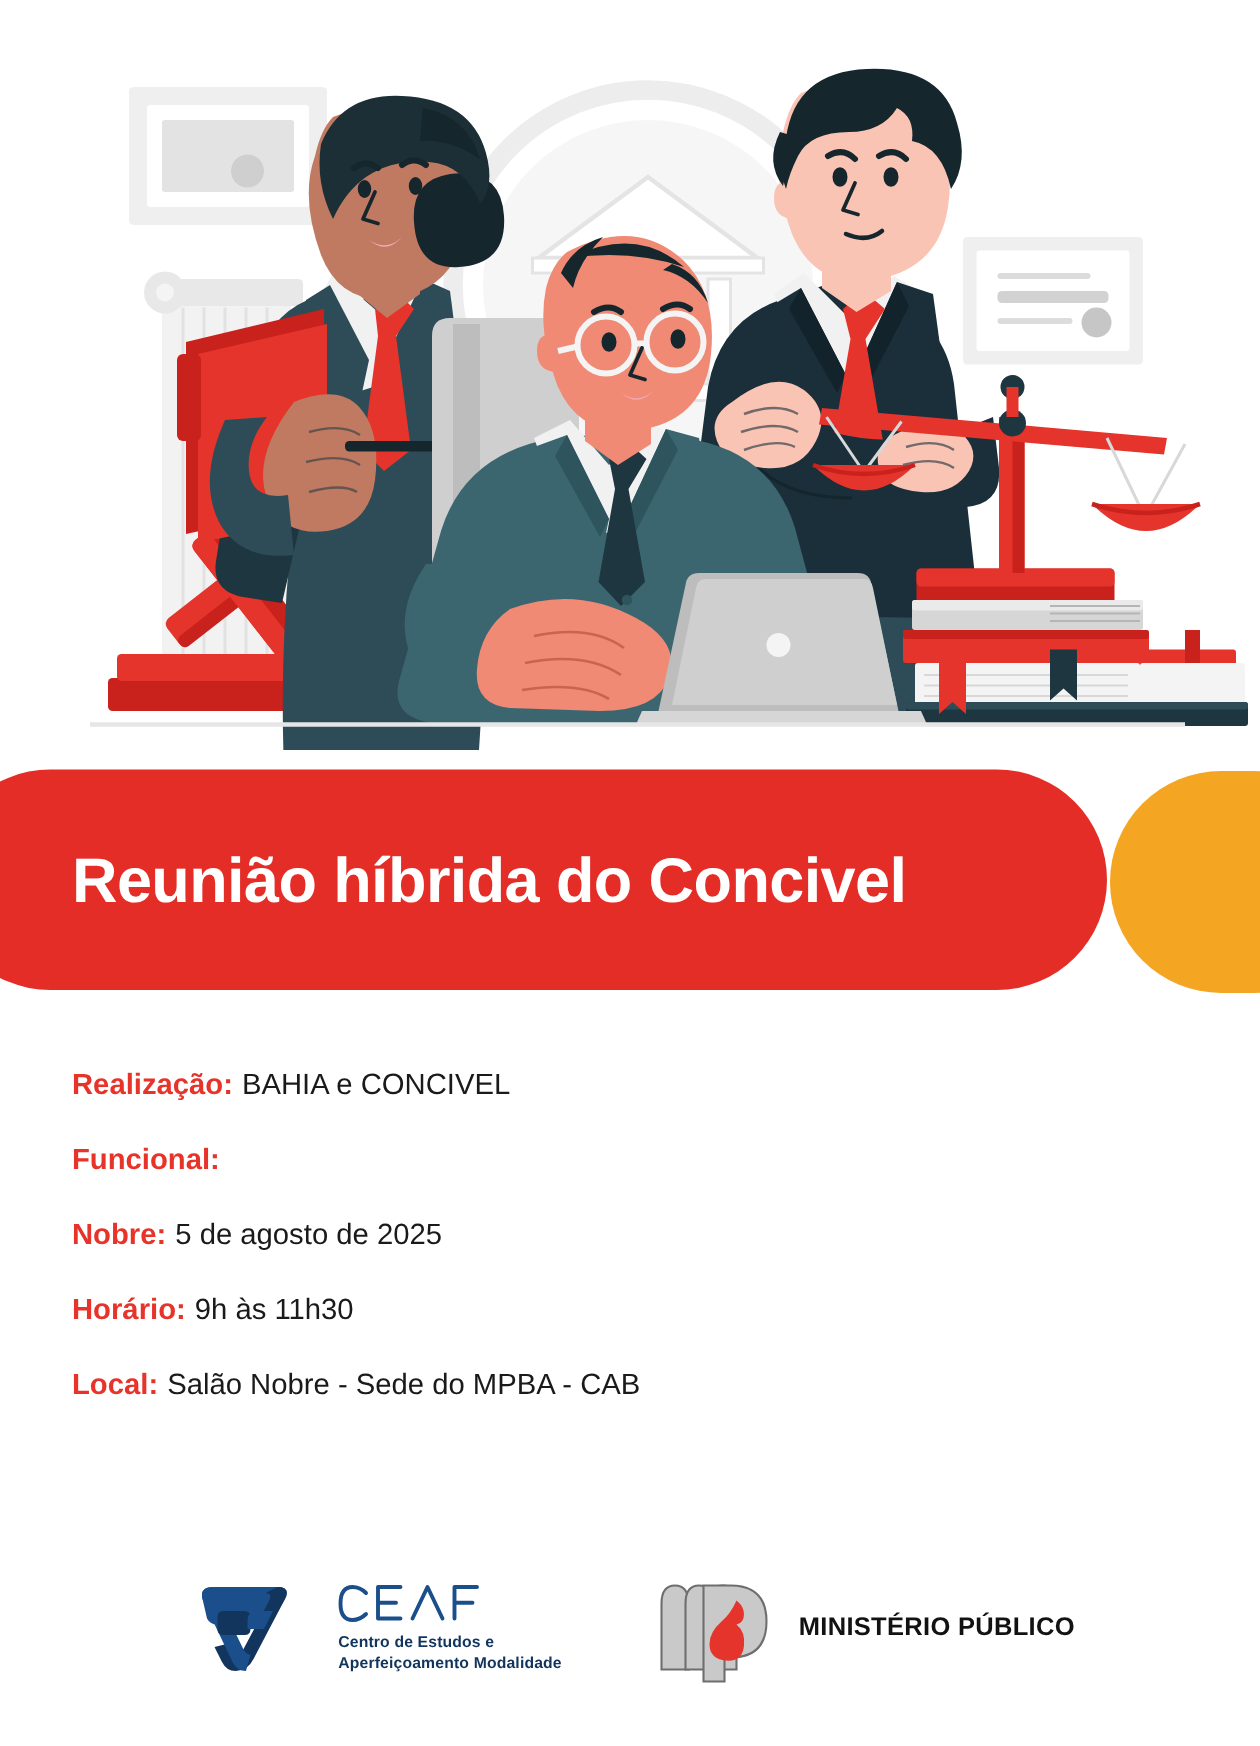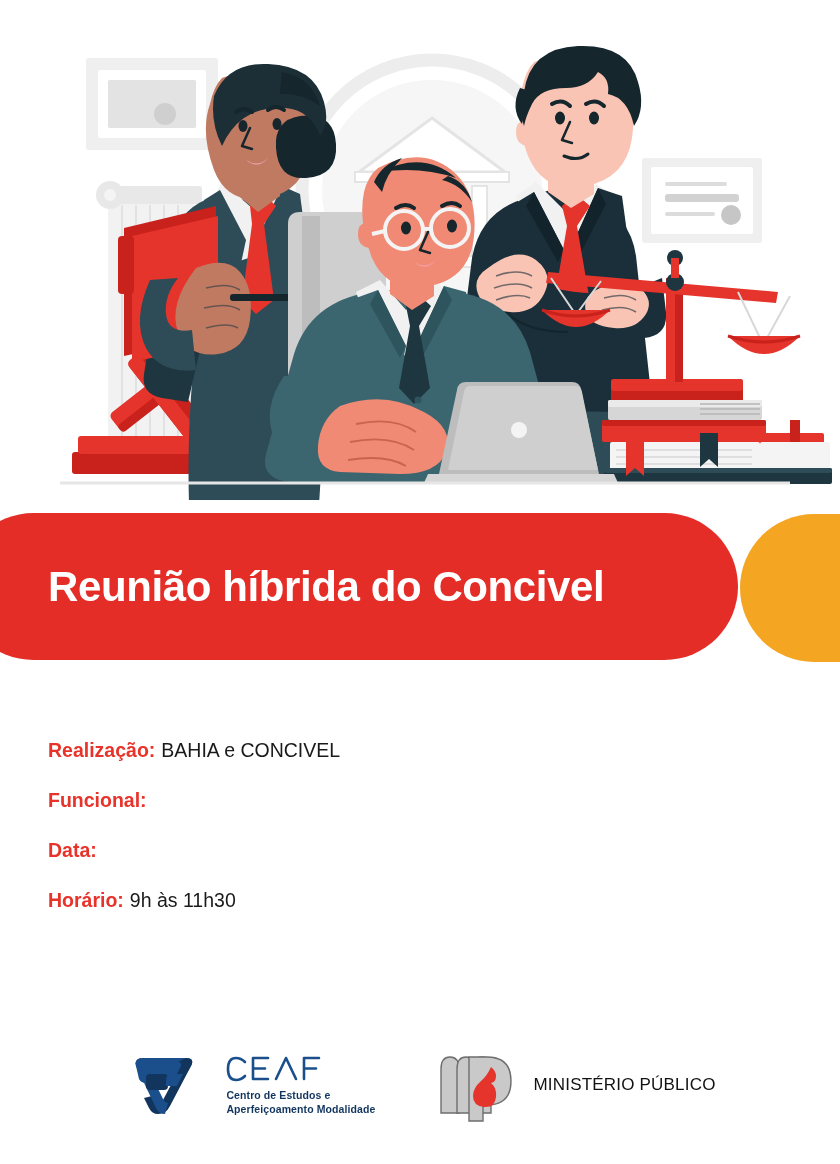--- a/index.html
+++ b/index.html
@@ -57,21 +57,21 @@
   }
 
   
   .details {
     position: absolute;
     left: 48px; top: 712px;
     width: 720px;
   }
   .detail-row {
     height: 50px;
-    display: flex; align-items: flex-end;
+    display: flex; align-items: flex-start;
     font-size: 19.5px;
     line-height: 1.2;
     white-space: nowrap;
   }
   .detail-label {
     color: #E8332A;
     font-weight: bold;
     margin-right: 6px;
   }
   .detail-value {
@@ -105,21 +105,21 @@
     font-size: 10.5px;
     font-weight: bold;
     color: #12355E;
     line-height: 1.25;
     letter-spacing: 0.1px;
   }
   .mp-mark { width: 82px; height: 76px; flex: none; }
   .mp-text { margin-left: 16px; }
   .mp-line {
     font-size: 17px;
-    font-weight: normal;
+    font-weight: bold;
     color: #121212;
     line-height: 1.25;
     letter-spacing: 0.2px;
   }
 </style>
 </head>
 <body>
 
 <div class="poster">
 
@@ -412,28 +412,33 @@
     <div class="detail-row">
       <span class="detail-label">Realização:</span>
       <span class="detail-value">BAHIA e CONCIVEL</span>
     </div>
 
     <div class="detail-row">
       <span class="detail-label">Funcional:</span>
     </div>
 
     <div class="detail-row">
-      <span class="detail-label">Data:</span>
+      <span class="detail-label">Nobre:</span>
+      <span class="detail-value">5 de agosto de 2025</span>
     </div>
 
     <div class="detail-row">
       <span class="detail-label">Horário:</span>
       <span class="detail-value">9h às 11h30</span>
     </div>
 
+    <div class="detail-row">
+      <span class="detail-label">Local:</span>
+      <span class="detail-value">Salão Nobre - Sede do MPBA - CAB</span>
+    </div>
 
   </div>
 
   <div class="footer">
 
     <div class="logo-block">
       <div class="ceaf-mark">
         <svg viewBox="0 0 78 70" xmlns="http://www.w3.org/2000/svg">
           <path d="M12 16 q-2 -8 7 -8 L62 8 q9 0 5 8 l-7 12 q-3 5 -9 5 L22 33 q-5 0 -7 -4 Z" fill="#1B4F8C"></path>
           <path d="M62 8 q9 0 5 8 L46 56 q-4 8 -12 8 q-6 0 -9 -6 l-5 -10 l12 -3 l3 6 q2 3 4 -1 L56 18 q3 -6 -2 -6 Z" fill="#12355E"></path>

